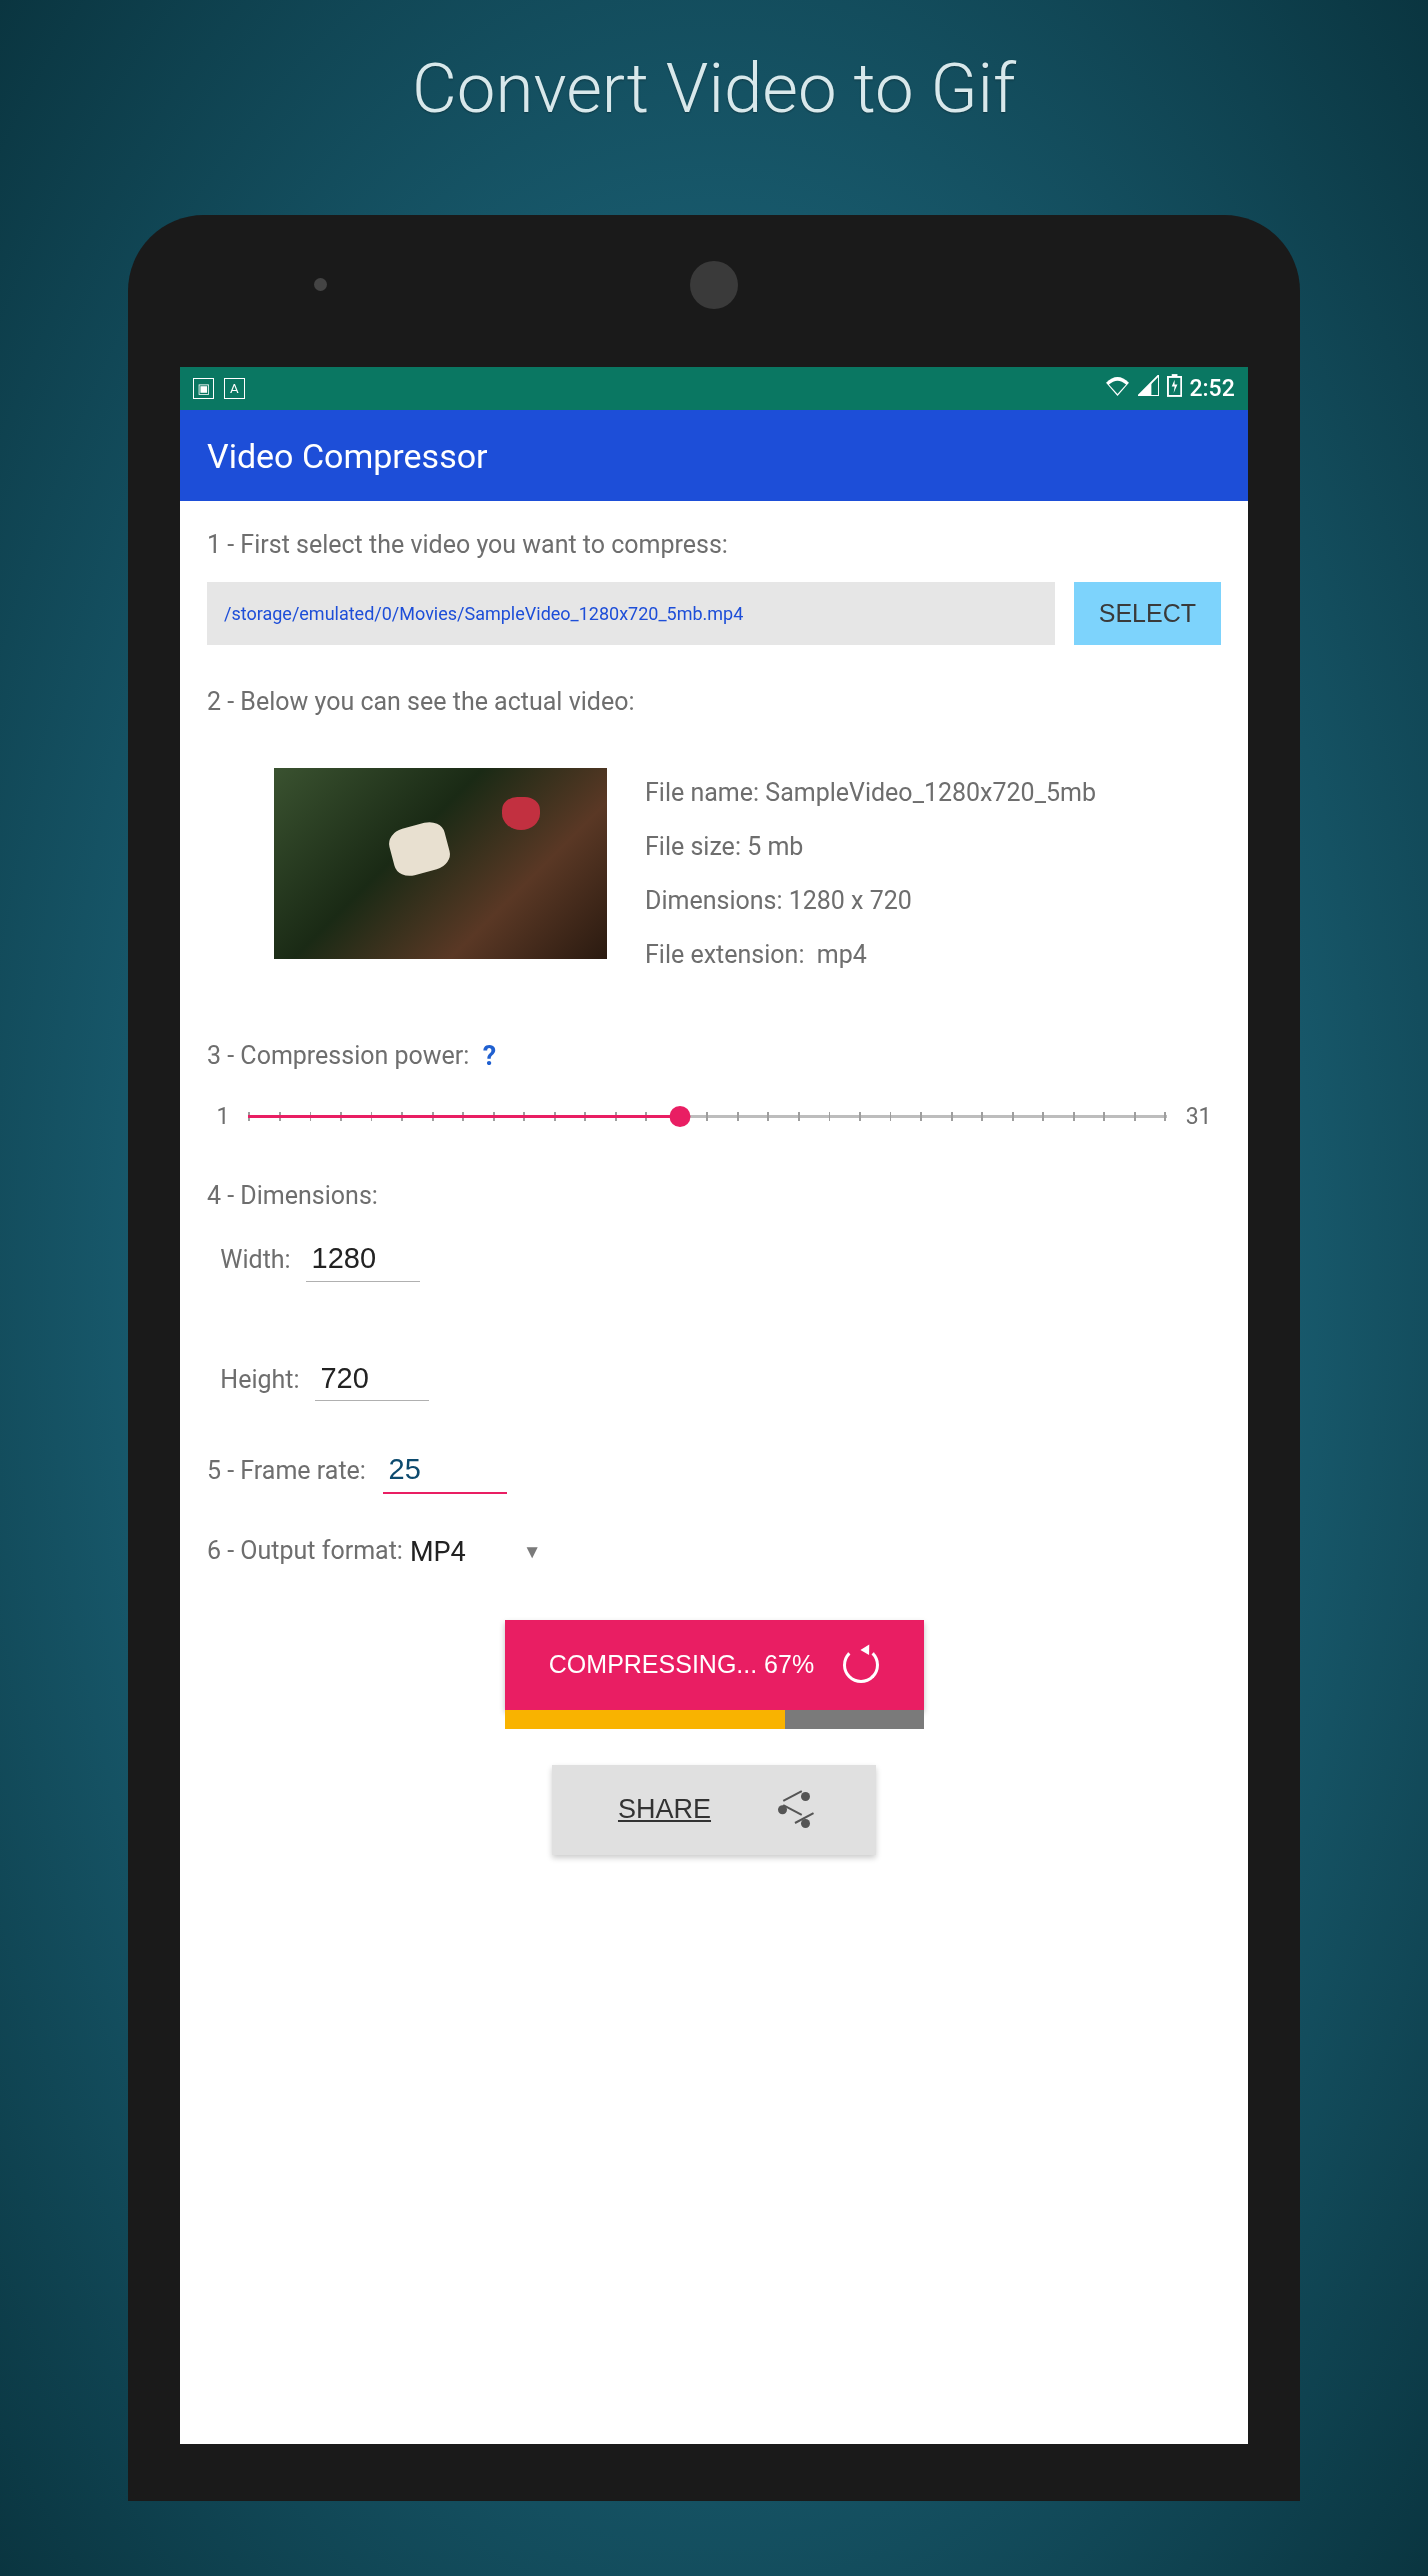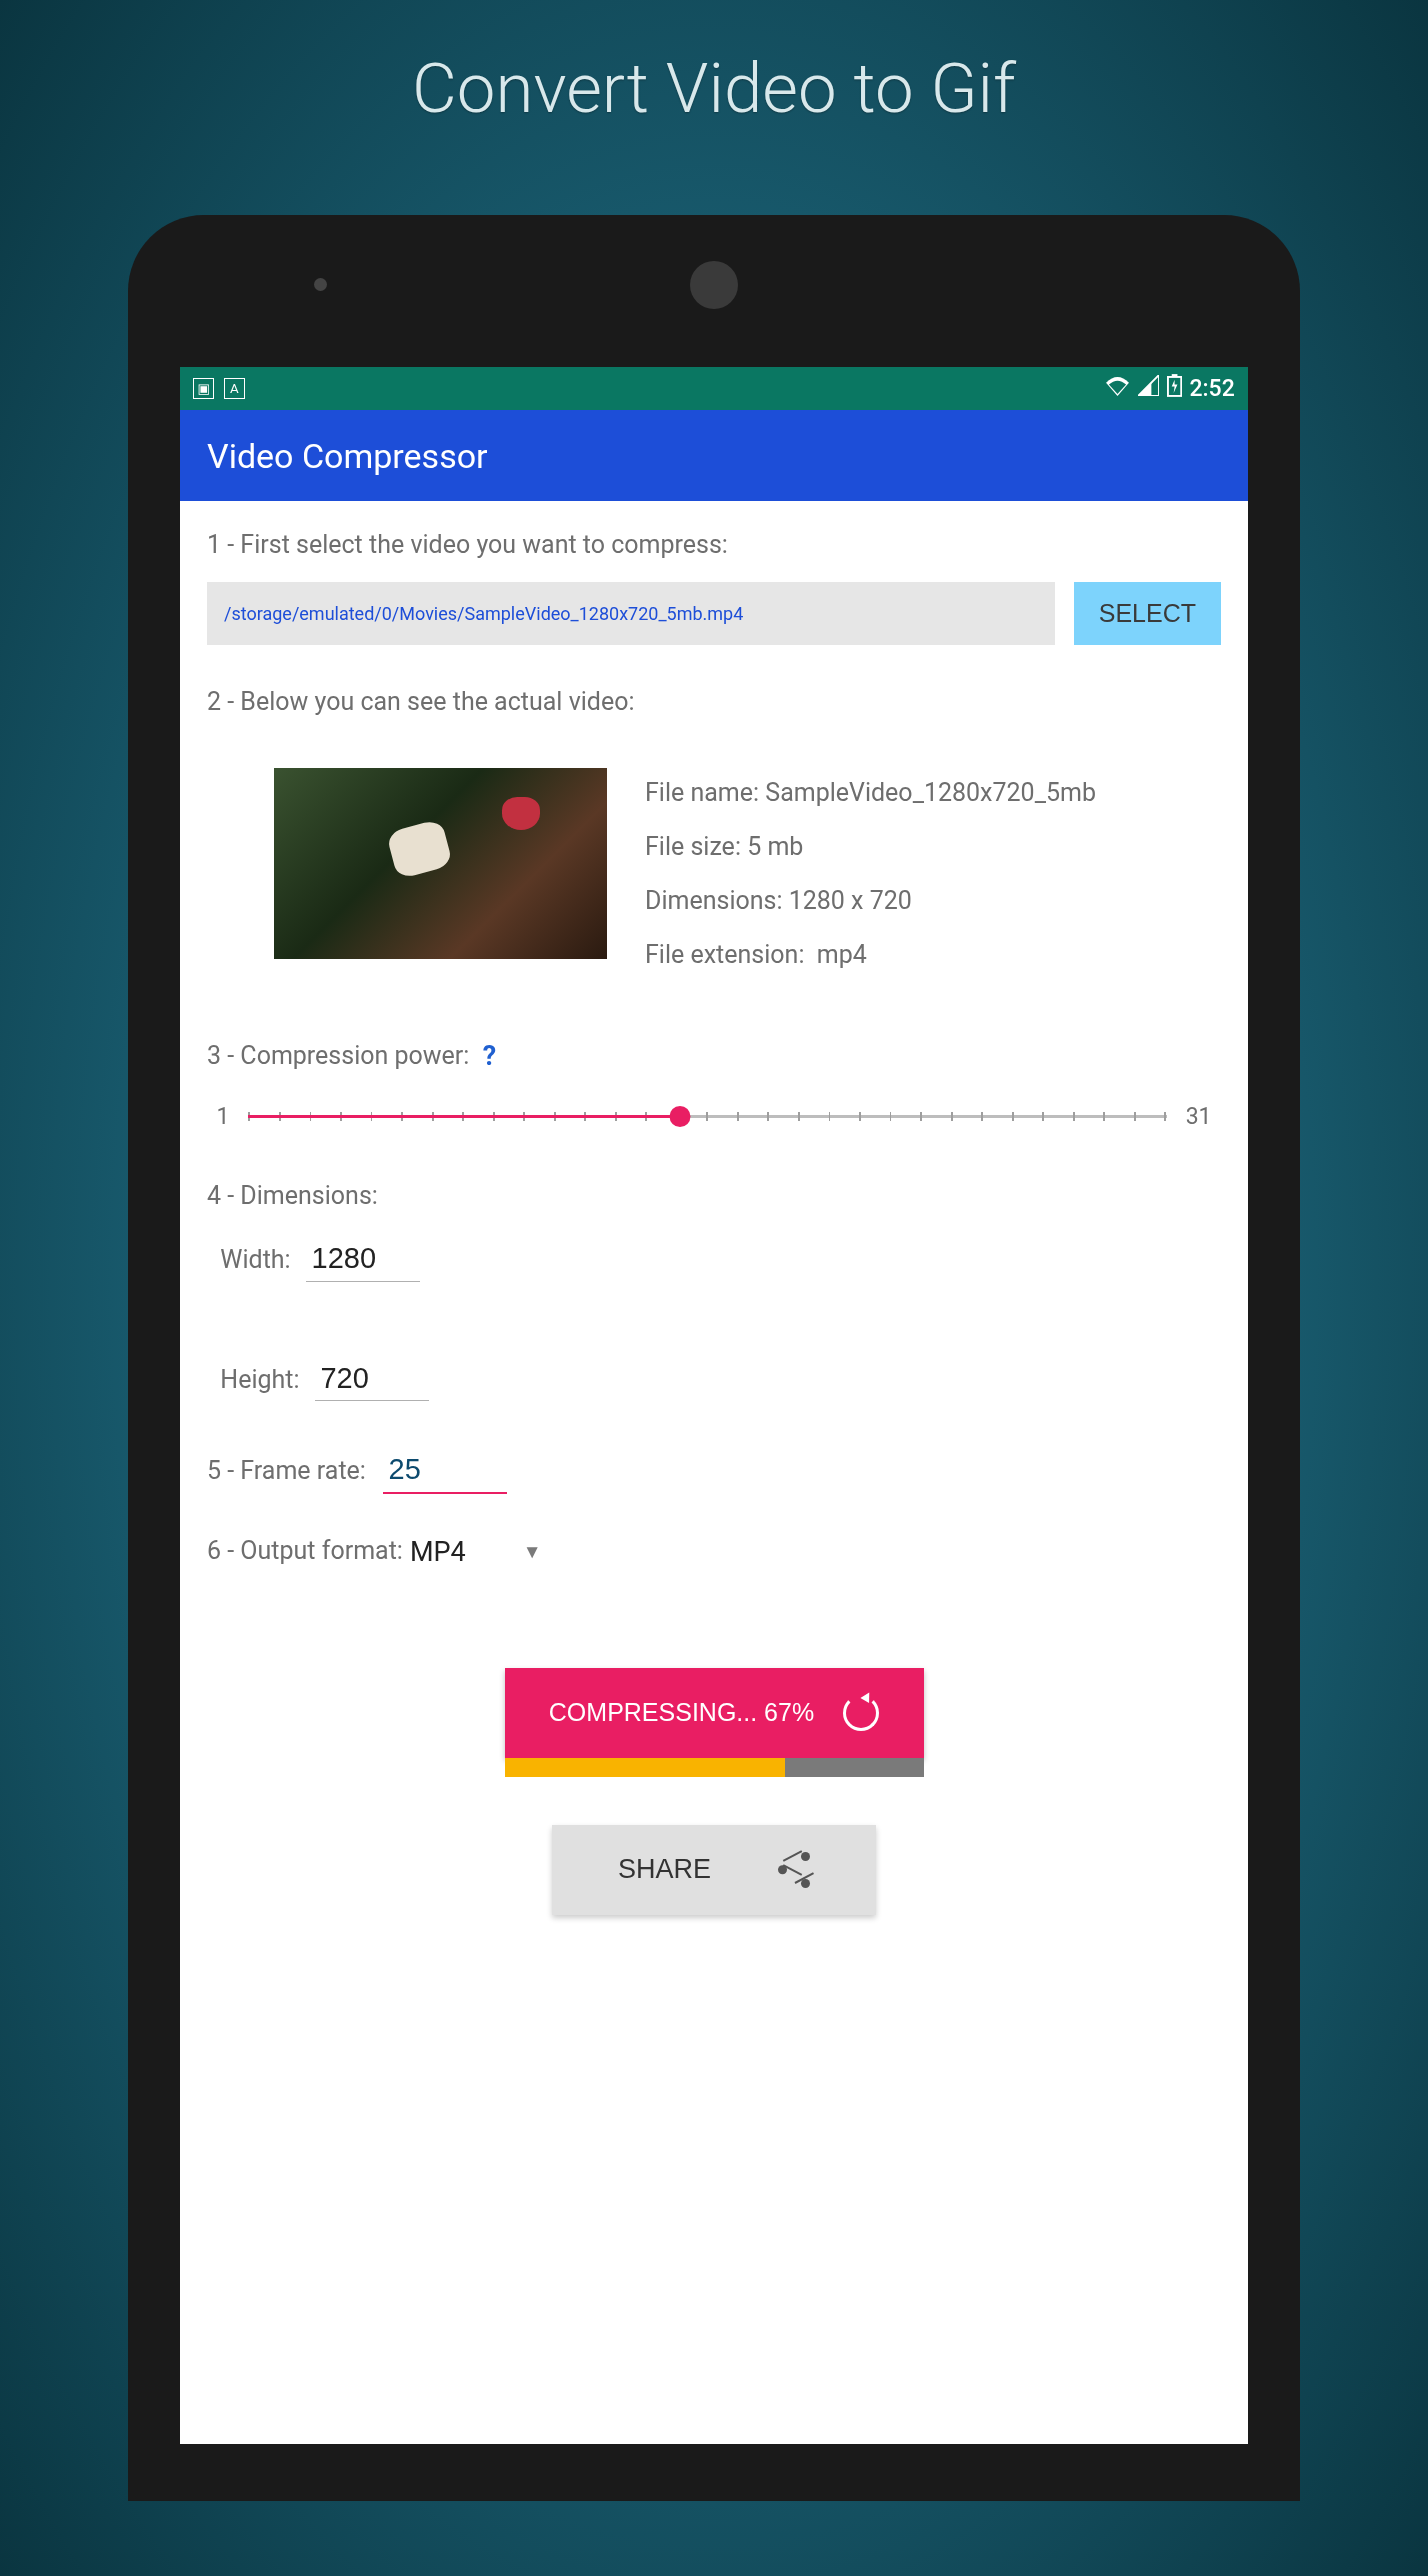--- a/index.html
+++ b/index.html
@@ -209,22 +209,22 @@
   align-items: center;
   gap: 57px;
   font-size: 27px;
   color: #222;
 }
 .spinner-caret { color: #7a7a7a; font-size: 19px; }
 .action-area {
   display: flex;
   flex-direction: column;
   align-items: center;
-  gap: 48px;
-  margin-top: 100px;
+  gap: 36px;
+  margin-top: 52px;
 }
 .compress-btn-wrap { width: 419px; position: relative; }
 .compress-btn {
   width: 100%;
   height: 90px;
   background: #e91e63;
   border: none;
   display: flex;
   align-items: center;
   justify-content: center;
@@ -270,20 +270,21 @@
   border: none;
   display: flex;
   align-items: center;
   justify-content: center;
   gap: 67px;
   color: #333;
   font-size: 27px;
   font-weight: 500;
   cursor: pointer;
   box-shadow: 0 2.9px 5.7px rgba(0,0,0,0.2);
+  text-decoration: underline;
 }
 .share-icon {
   width: 32px;
   height: 36px;
   position: relative;
 }
 .share-icon::before {
   content: '';
   position: absolute;
   width: 9.5px; height: 9.5px;

